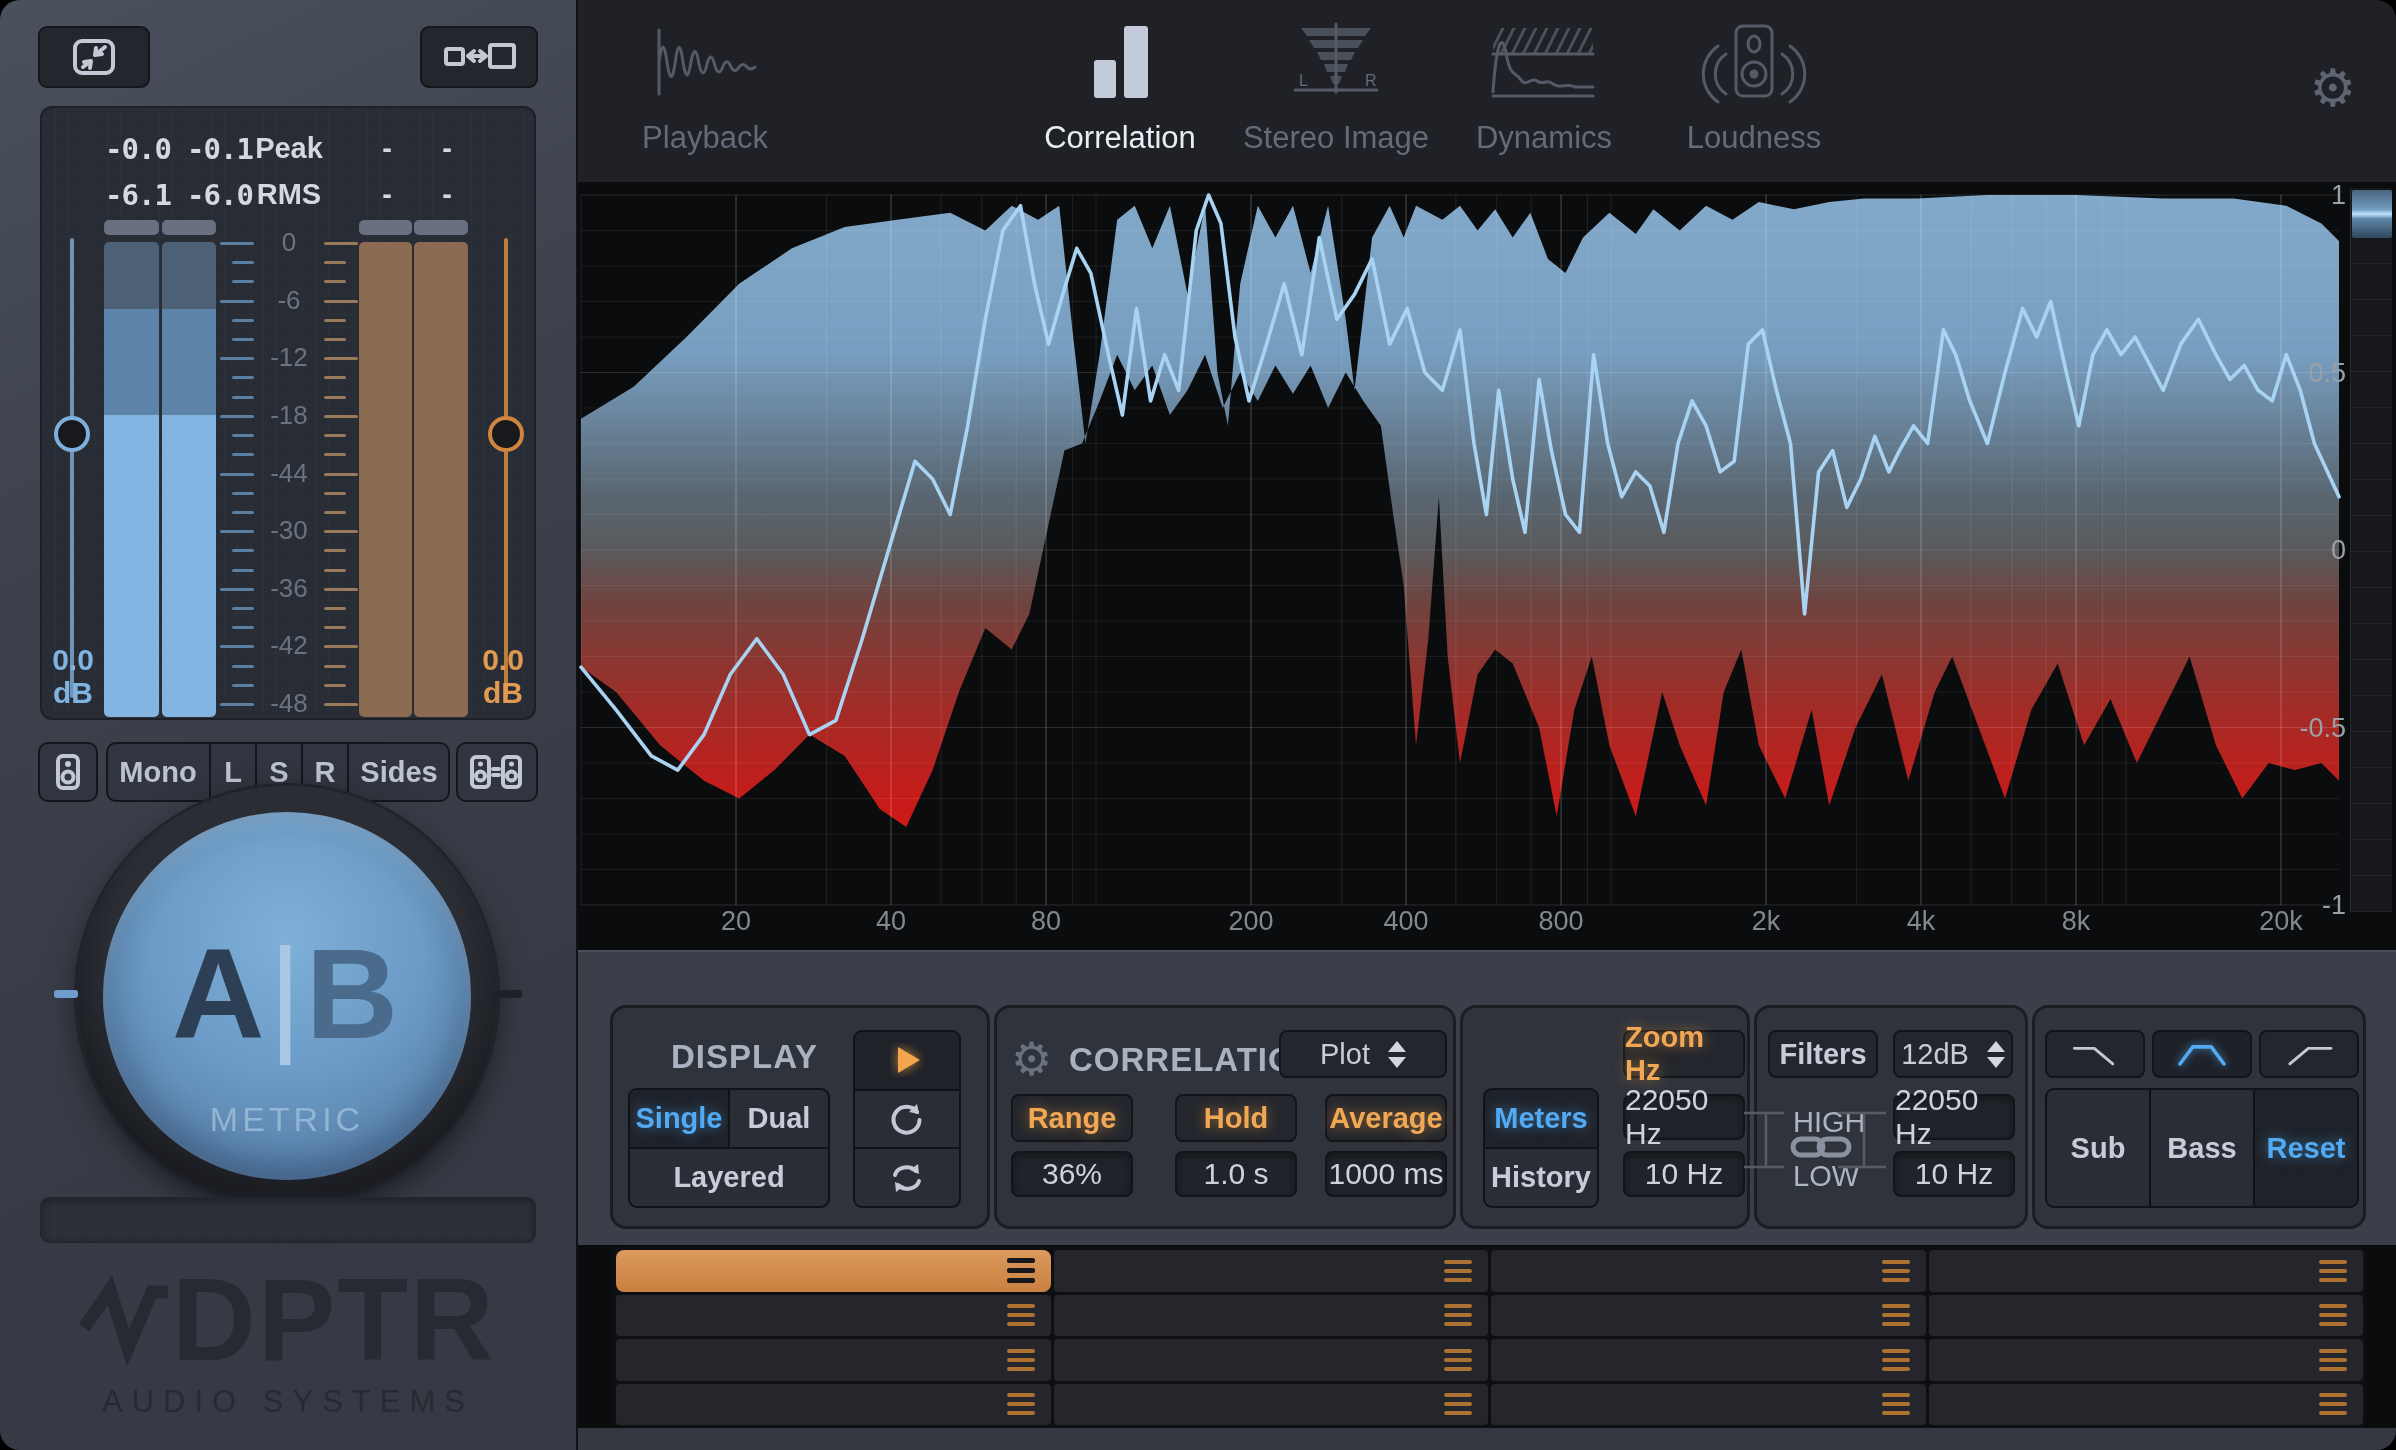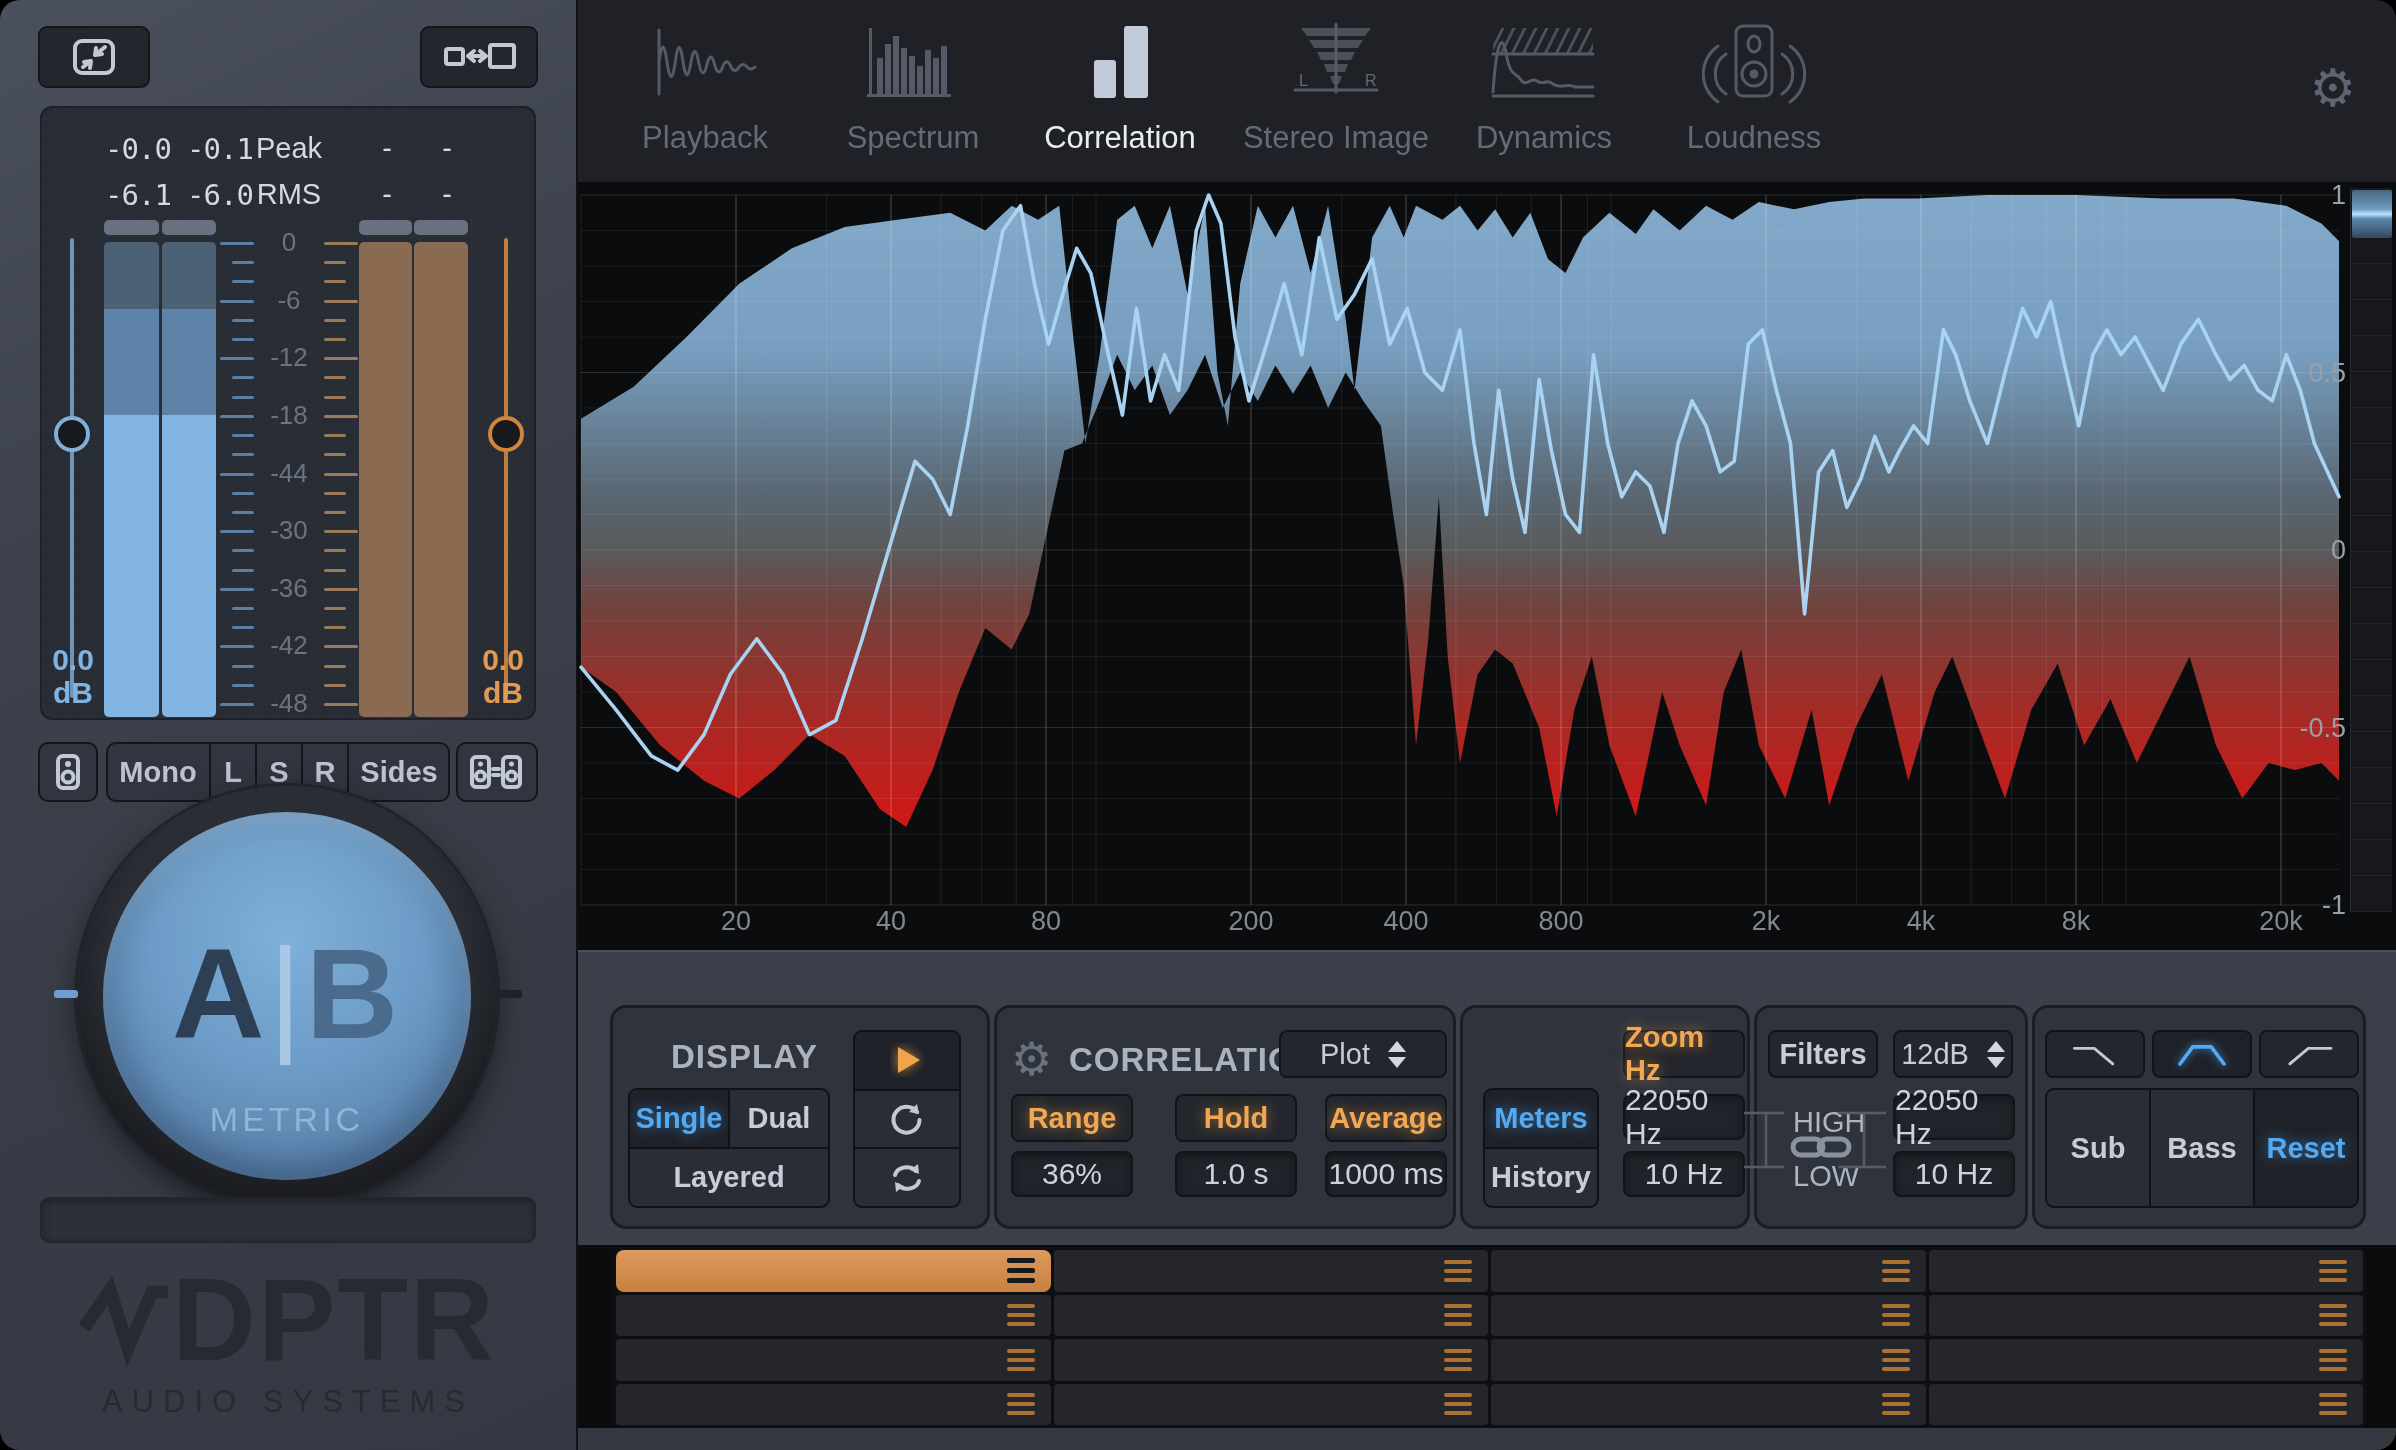--- a/index.html
+++ b/index.html
@@ -16,21 +16,21 @@
   #collapse-btn { left:38px; top:26px; width:112px; height:62px; }
   #preset-box   { left:166px; top:26px; width:244px; height:62px; color:#d6dae3; font-size:32px; }
   #resize-btn   { left:420px; top:26px; width:118px; height:62px; }
 
   #meter-box { position:absolute; left:40px; top:106px; width:496px; height:614px;
     background:#282c34; border:2px solid #1d2027; border-radius:12px;
     background-image:
       repeating-linear-gradient(0deg, rgba(255,255,255,0.02) 0 1px, transparent 1px 13px),
       repeating-linear-gradient(90deg, rgba(255,255,255,0.02) 0 1px, transparent 1px 13px); }
   .readout-row { position:absolute; width:100%; display:flex; color:#d3d8e1; font-size:29px; }
-  .readout-row span { position:absolute; text-align:left; transform:translateX(-50%); }
+  .readout-row span { position:absolute; text-align:left; transform:translateX(-50%);font-weight:bold; }
   .mono-num { font-family:"DejaVu Sans Mono", monospace; letter-spacing:-1px; }
 
   .meter-bar { position:absolute; border-radius:5px; }
   .meter-cap { position:absolute; height:15px; background:#697080; border-radius:5px; }
   .db-label { position:absolute; color:#6c7380; font-size:26px; transform:translate(-50%,-50%); }
   .tick { position:absolute; height:3px; border-radius:2px; }
 
   .fader-rail { position:absolute; width:4px; border-radius:2px; }
   .fader-knob { position:absolute; width:36px; height:36px; border-radius:50%;
                 background:#17191d; border:4px solid; }
@@ -329,39 +329,20 @@
   <div id="right-pane">
 
     <div id="tabbar">
         <div class="tab" style="left:32px">
       <div class="ticon">
             <svg width="120" height="100" viewBox="0 0 120 100">
               <path class="icon-stroke" d="M14,12 V76 M14,44 q4,-30 8,0 q4,28 8,2 q4,-32 8,-2 q4,26 8,0 q4,-22 8,2 q4,18 8,0 q4,-15 8,2 q4,12 8,0 q4,-9 8,1 q4,7 8,0 q4,-5 8,0 q4,4 8,0"></path>
             </svg>
           </div>
       <div class="tlabel">Playback</div>
-        </div>
-        <div class="tab" style="left:240px">
-      <div class="ticon">
-            <svg width="120" height="100" viewBox="0 0 120 100">
-              <g fill="#545b66">
-                <path d="M16,10 h3 V78 h-3 z M14,76 h84 v3 h-84 z"></path>
-                <rect x="24" y="40" width="6" height="36"></rect>
-                <rect x="32" y="26" width="6" height="50"></rect>
-                <rect x="40" y="18" width="6" height="58"></rect>
-                <rect x="48" y="30" width="6" height="46"></rect>
-                <rect x="56" y="38" width="6" height="38"></rect>
-                <rect x="64" y="48" width="6" height="28"></rect>
-                <rect x="72" y="32" width="6" height="44"></rect>
-                <rect x="80" y="40" width="6" height="36"></rect>
-                <rect x="88" y="28" width="6" height="48"></rect>
-              </g>
-            </svg>
-          </div>
-      <div class="tlabel">Spectrum</div>
         </div>
         <div class="tab active" style="left:447px">
       <div class="ticon">
             <svg width="120" height="100" viewBox="0 0 120 100">
               <g fill="#c3cbda">
                 <rect x="34" y="42" width="22" height="38" rx="3"></rect>
                 <rect x="64" y="8" width="24" height="72" rx="3"></rect>
               </g>
             </svg>
           </div>

